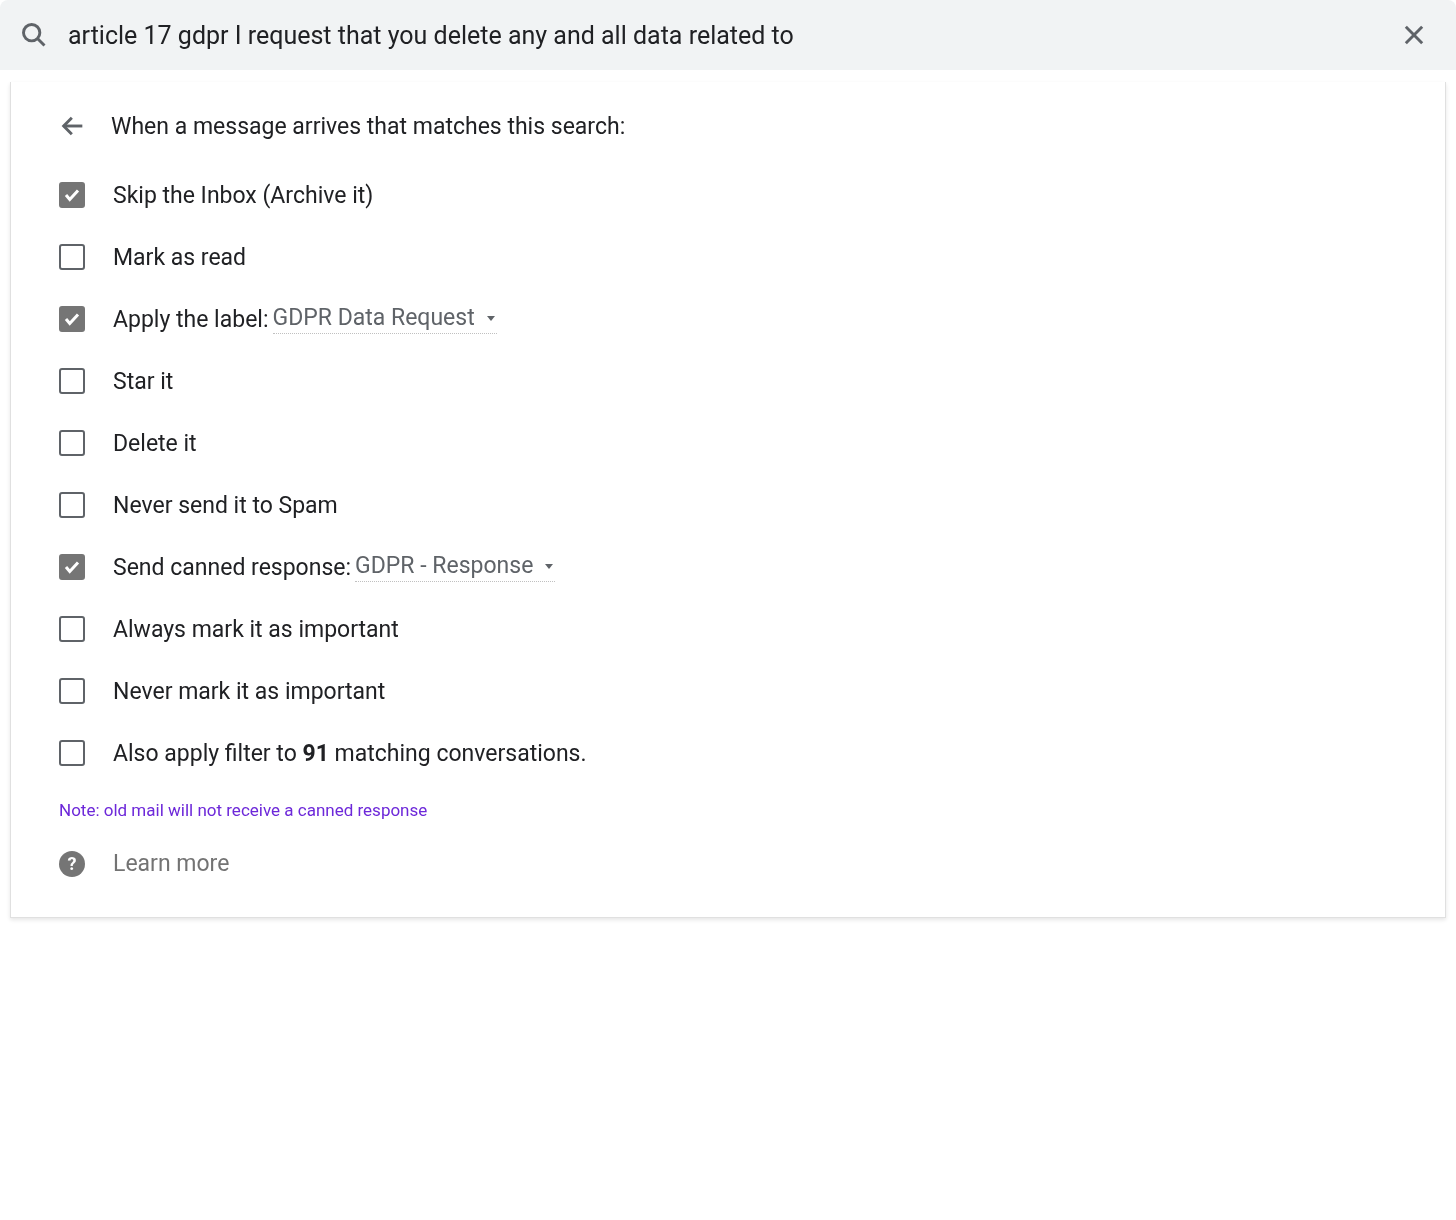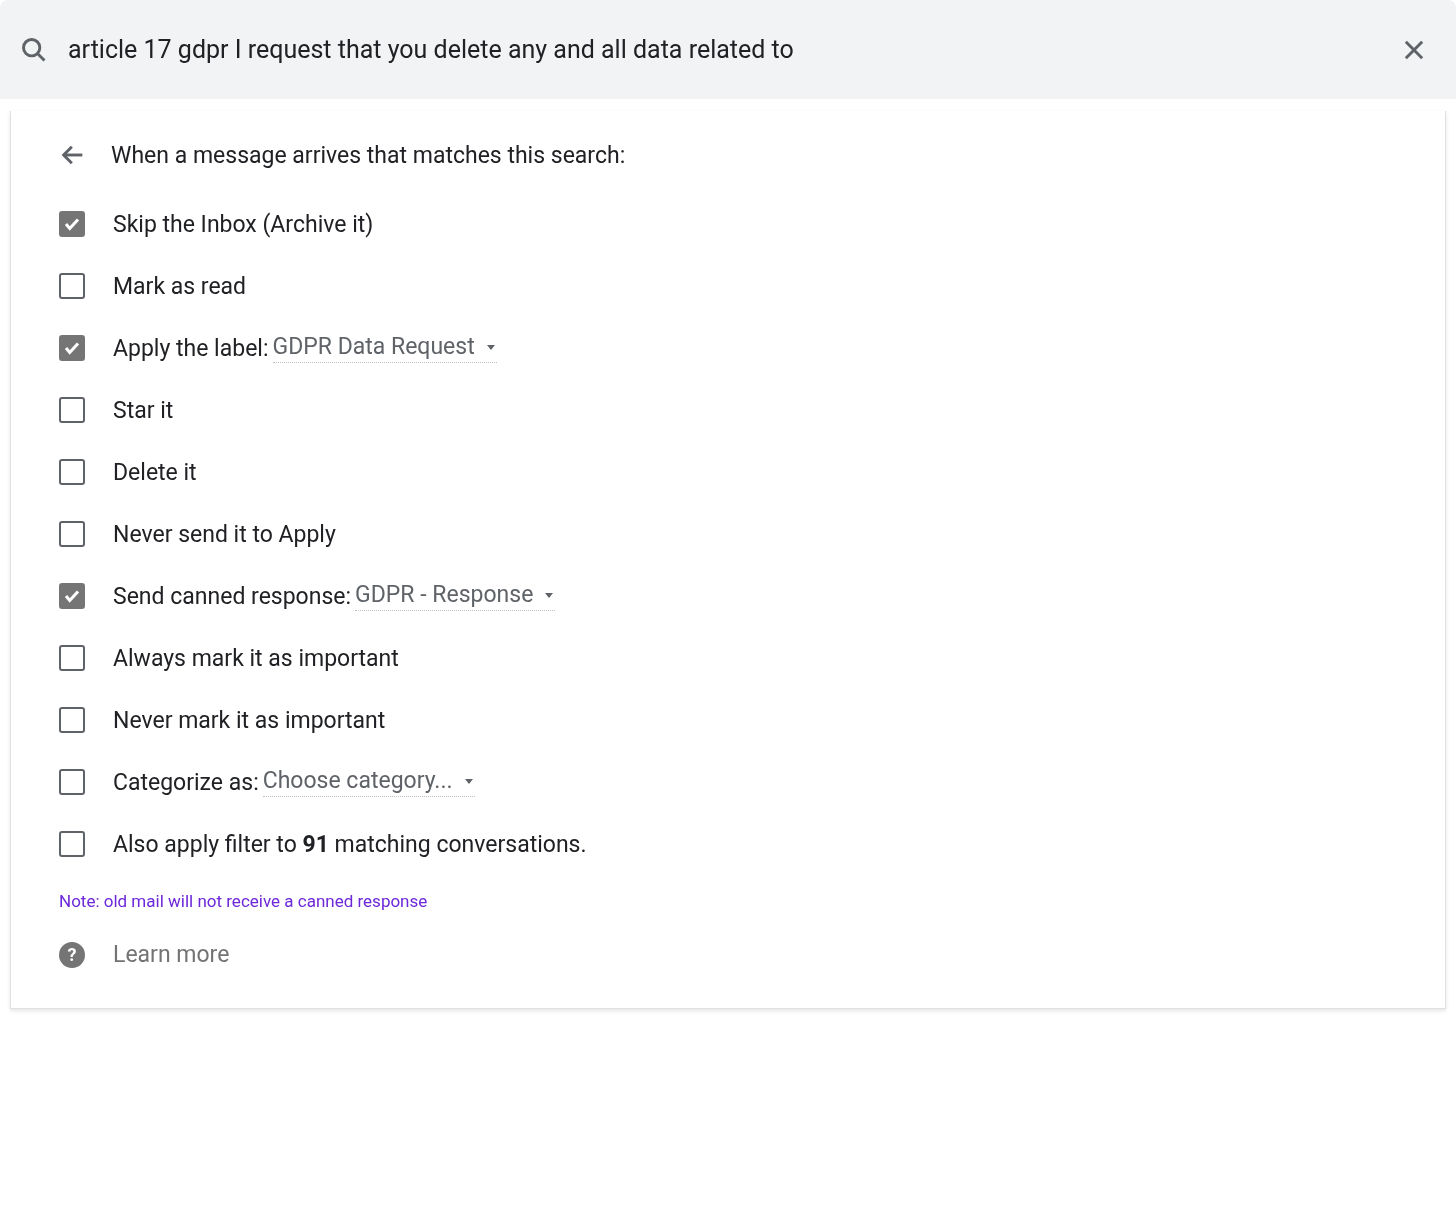--- a/index.html
+++ b/index.html
@@ -14,21 +14,21 @@
       height: 1220px;
       position: relative;
       color: #202124;
     }
     .search-bar {
       display: flex;
       align-items: center;
       background: #f1f3f4;
       border-radius: 8px 8px 0 0;
       padding: 0 20px;
-      height: 99px;
+      height: 70px;
       position: relative;
     }
     .search-icon {
       color: #5f6368;
       margin-right: 20px;
       display: flex;
       align-items: center;
     }
     .search-input {
       flex: 1;
@@ -241,21 +241,21 @@
     <span class="checkbox">
       
     </span>
     <span class="option-label">Delete it</span>
   </div>
 
   <div class="option-row">
     <span class="checkbox">
       
     </span>
-    <span class="option-label">Never send it to Apply</span>
+    <span class="option-label">Never send it to Spam</span>
   </div>
 
   <div class="option-row">
     <span class="checkbox checked">
       <svg width="18" height="18" viewBox="0 0 24 24" fill="none" stroke="#fff" stroke-width="4">
           <polyline points="4,12 9,18 20,6"></polyline>
         </svg>
     </span>
     <span class="option-label">Send canned response:</span>
     <span class="dropdown">
@@ -275,34 +275,20 @@
     <span class="option-label">Always mark it as important</span>
   </div>
 
   <div class="option-row">
     <span class="checkbox">
       
     </span>
     <span class="option-label">Never mark it as important</span>
   </div>
 
-  <div class="option-row">
-    <span class="checkbox">
-      
-    </span>
-    <span class="option-label">Categorize as:</span>
-    <span class="dropdown">
-      <span>Choose category...</span>
-      <span class="dropdown-arrow">
-        <svg width="12" height="12" viewBox="0 0 24 24" fill="#5f6368">
-            <polygon points="4,8 20,8 12,18"></polygon>
-          </svg>
-      </span>
-    </span>
-  </div>
 
   <div class="option-row">
     <span class="checkbox">
       
     </span>
     <span class="option-label">
       <span>Also apply filter to </span><span class="bold-count">91</span><span> matching conversations.</span>
     </span>
   </div>
 

